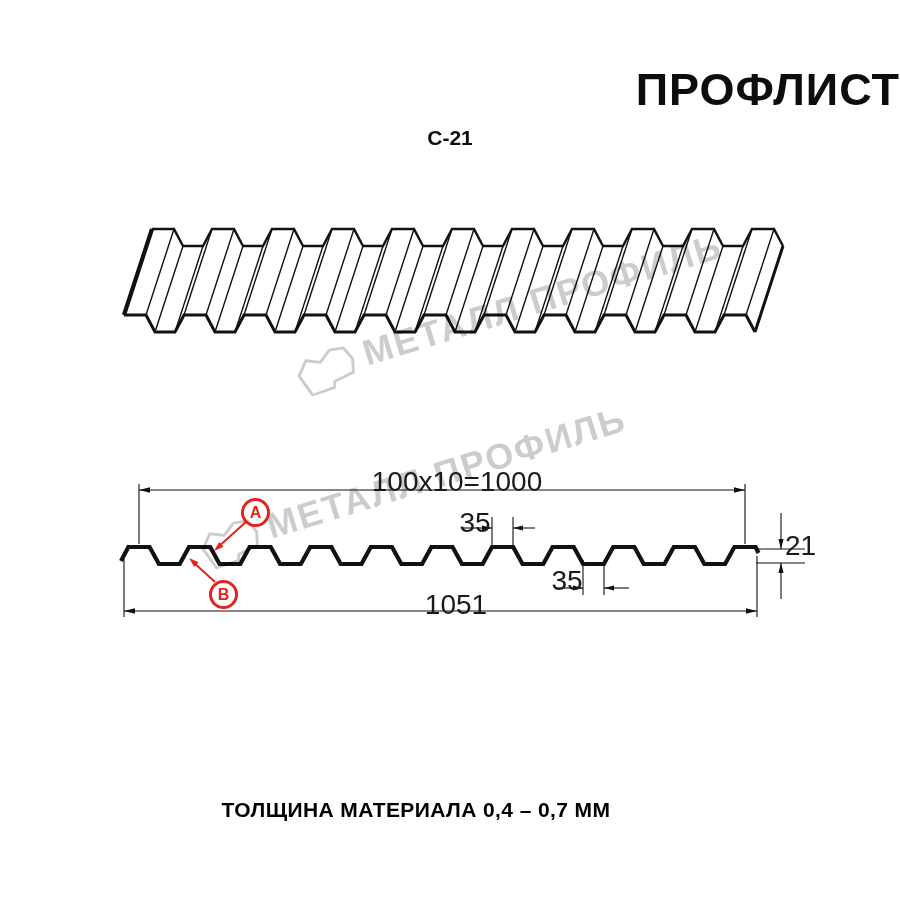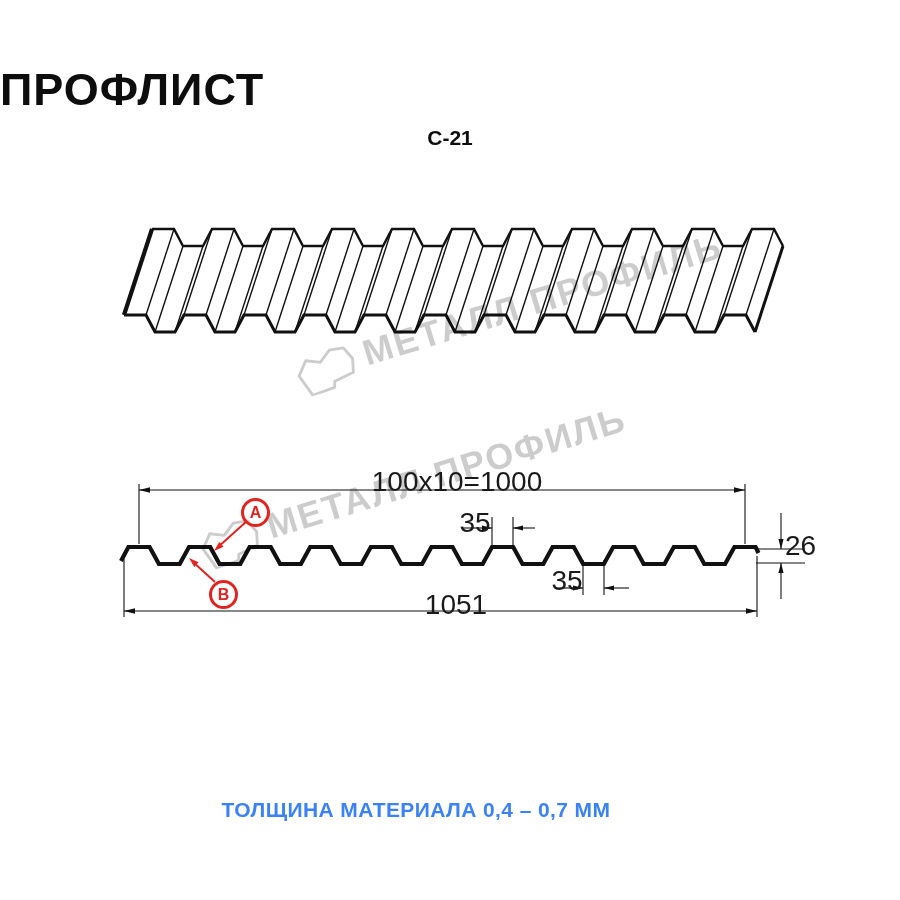--- a/index.html
+++ b/index.html
@@ -2,30 +2,30 @@
 <html><head>
 <meta charset="utf-8">
 <style>
   html,body{margin:0;padding:0;}
   body{
     width:900px;height:900px;background:#ffffff;position:relative;overflow:hidden;
     font-family:"Liberation Sans","DejaVu Sans",sans-serif;color:#111;
   }
   .abs{position:absolute;}
   #page-title{
-    left:0;top:64px;width:900px;text-align:left;
+    left:0;top:64px;width:900px;text-align:right;
     font-size:45px;font-weight:800;letter-spacing:1px;color:#0d0d0d;z-index:4;
   }
   #page-subtitle{
     left:0;top:126px;width:900px;text-align:center;
     font-size:21px;font-weight:700;color:#0d0d0d;z-index:4;
   }
   #footer-note{
     left:0;top:798px;width:832px;text-align:center;
-    font-size:21px;font-weight:600;letter-spacing:.4px;color:#3b82f6;z-index:4;
+    font-size:21px;font-weight:600;letter-spacing:.4px;color:#000000;z-index:4;
   }
   svg.layer{left:0;top:0;z-index:1;}
   .wm{
     display:flex;align-items:center;gap:10px;
     color:rgba(0,0,0,0.20);font-weight:700;font-size:36px;letter-spacing:2px;
     white-space:nowrap;transform:rotate(-17deg);transform-origin:left center;
     z-index:2;pointer-events:none;
   }
   .wm svg{flex:0 0 auto;}
   .dim-text{
@@ -145,21 +145,21 @@
   </svg>
   <span>МЕТАЛЛ ПРОФИЛЬ</span>
 </div>
 
 <div id="page-title" class="abs">ПРОФЛИСТ</div>
 <div id="page-subtitle" class="abs">С-21</div>
 
 <div class="dim-text abs center" style="left:337px;top:466px;width:240px;">100x10=1000</div>
 <div class="dim-text abs center" style="left:455px;top:507px;width:40px;">35</div>
 <div class="dim-text abs center" style="left:547px;top:565px;width:40px;">35</div>
-<div class="dim-text abs" style="left:785px;top:530px;">26</div>
+<div class="dim-text abs" style="left:785px;top:530px;">21</div>
 <div class="dim-text abs center" style="left:356px;top:589px;width:200px;">1051</div>
 
 <div class="red-badge abs" style="left:241px;top:498px;">
   <span>A</span>
 </div>
 <div class="red-badge abs" style="left:209px;top:580px;">
   <span>B</span>
 </div>
 
 <div id="footer-note" class="abs">ТОЛЩИНА МАТЕРИАЛА 0,4 – 0,7 ММ</div>

